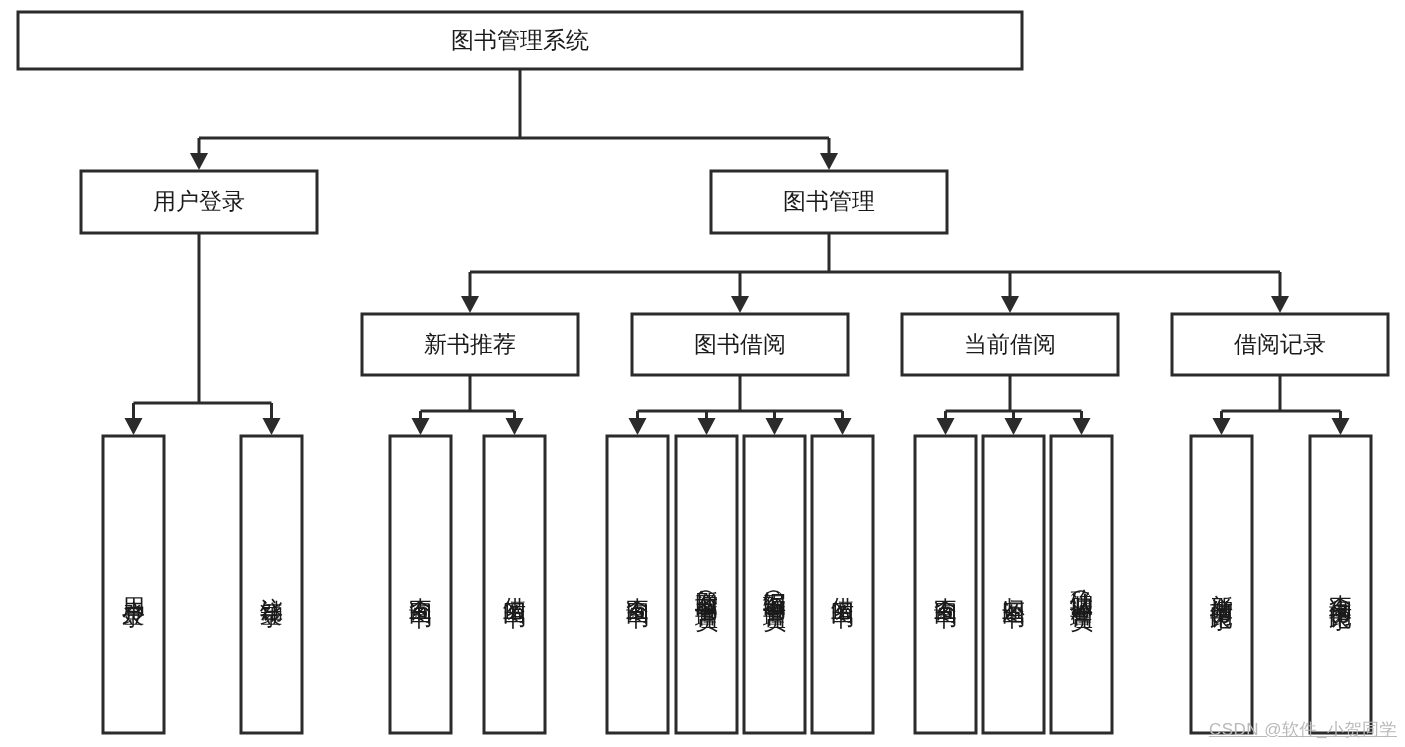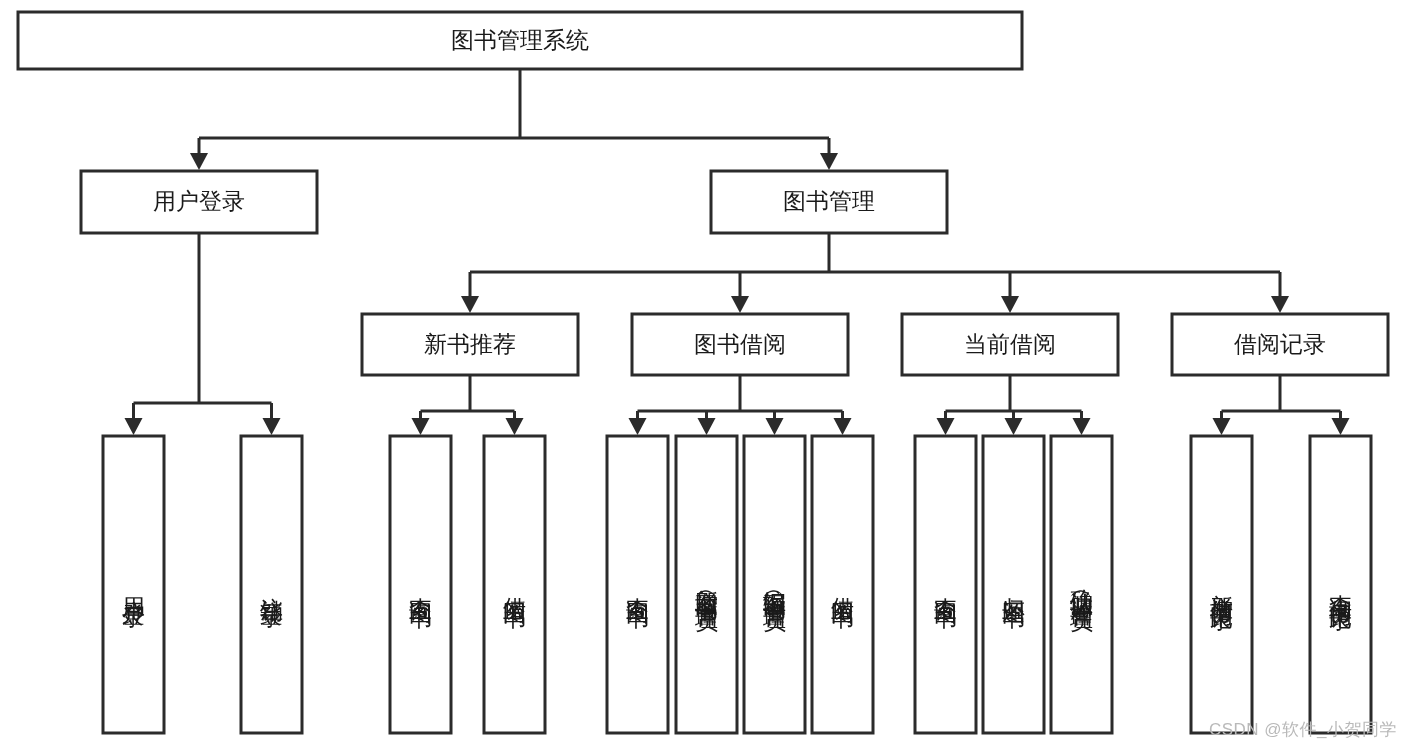--- a/index.html
+++ b/index.html
@@ -67,20 +67,21 @@
   }
   .watermark {
     position: absolute;
     right: 8px;
     bottom: 6px;
     font-family: "Liberation Sans", "DejaVu Sans", sans-serif;
     font-size: 17px;
     color: #b9b9b9;
     letter-spacing: 0.5px;
     white-space: nowrap;
+    text-decoration: underline;
   }
 </style>
 </head>
 <body>
 
 <div id="diagram-root">
 
   <svg class="diagram" viewBox="0 0 1405 747">
     <g id="edges-layer">
         <path d="M 1280 375 L 1280 411 M 1221.5 411 L 1340.5 411 M 1221.5 411 L 1221.5 419 M 1340.5 411 L 1340.5 419" class="edge"></path>

